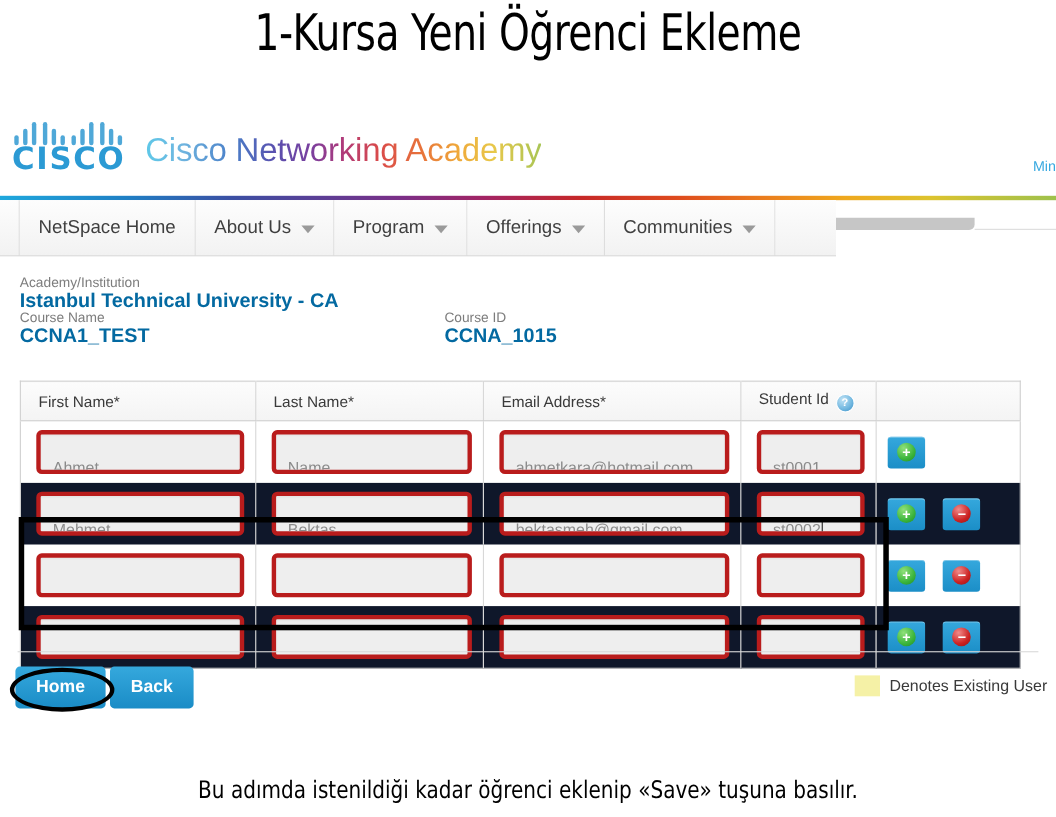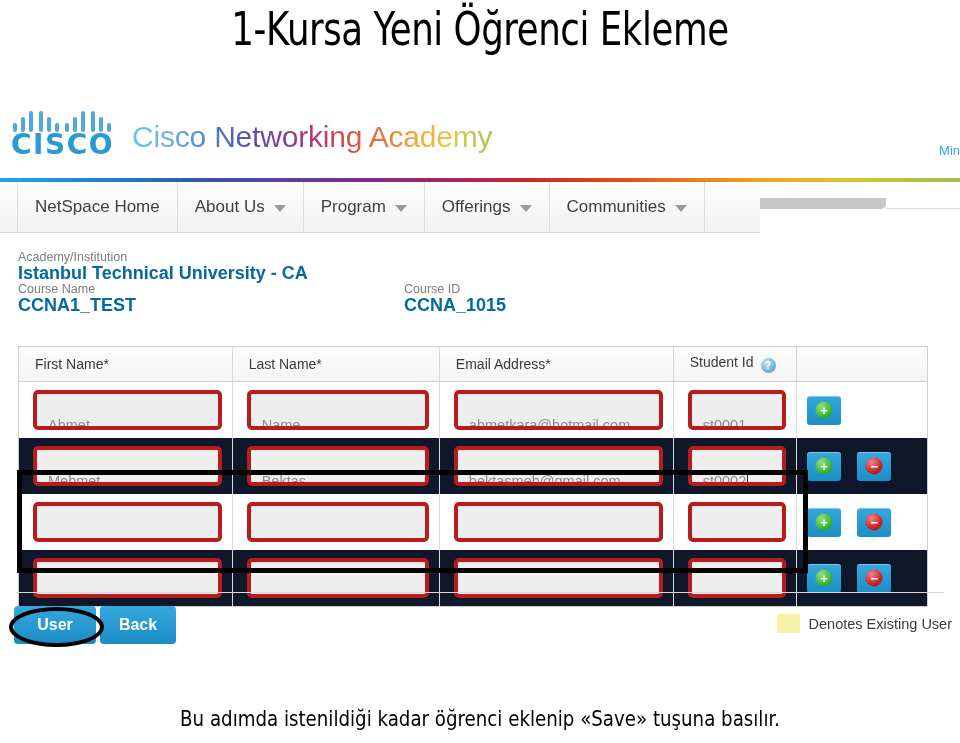--- a/index.html
+++ b/index.html
@@ -551,21 +551,21 @@
           <span class="act-btn add"><span class="glyph">+</span></span>
           <span class="act-btn remove"><span class="glyph">−</span></span>
         </td>
       </tr>
     </tbody>
   </table>
 
   <div id="below-table-rule"></div>
 
   <div id="footer-area">
-    <div class="form-btn" id="save-button">User</div>
+    <div class="form-btn" id="save-button">Home</div>
     <div class="form-btn" id="back-button">Back</div>
 
     <div id="legend">
       <div id="legend-swatch"></div>
       <div id="legend-text">Denotes Existing User</div>
     </div>
   </div>
 
   <div id="annotation-box"></div>
 </div>

